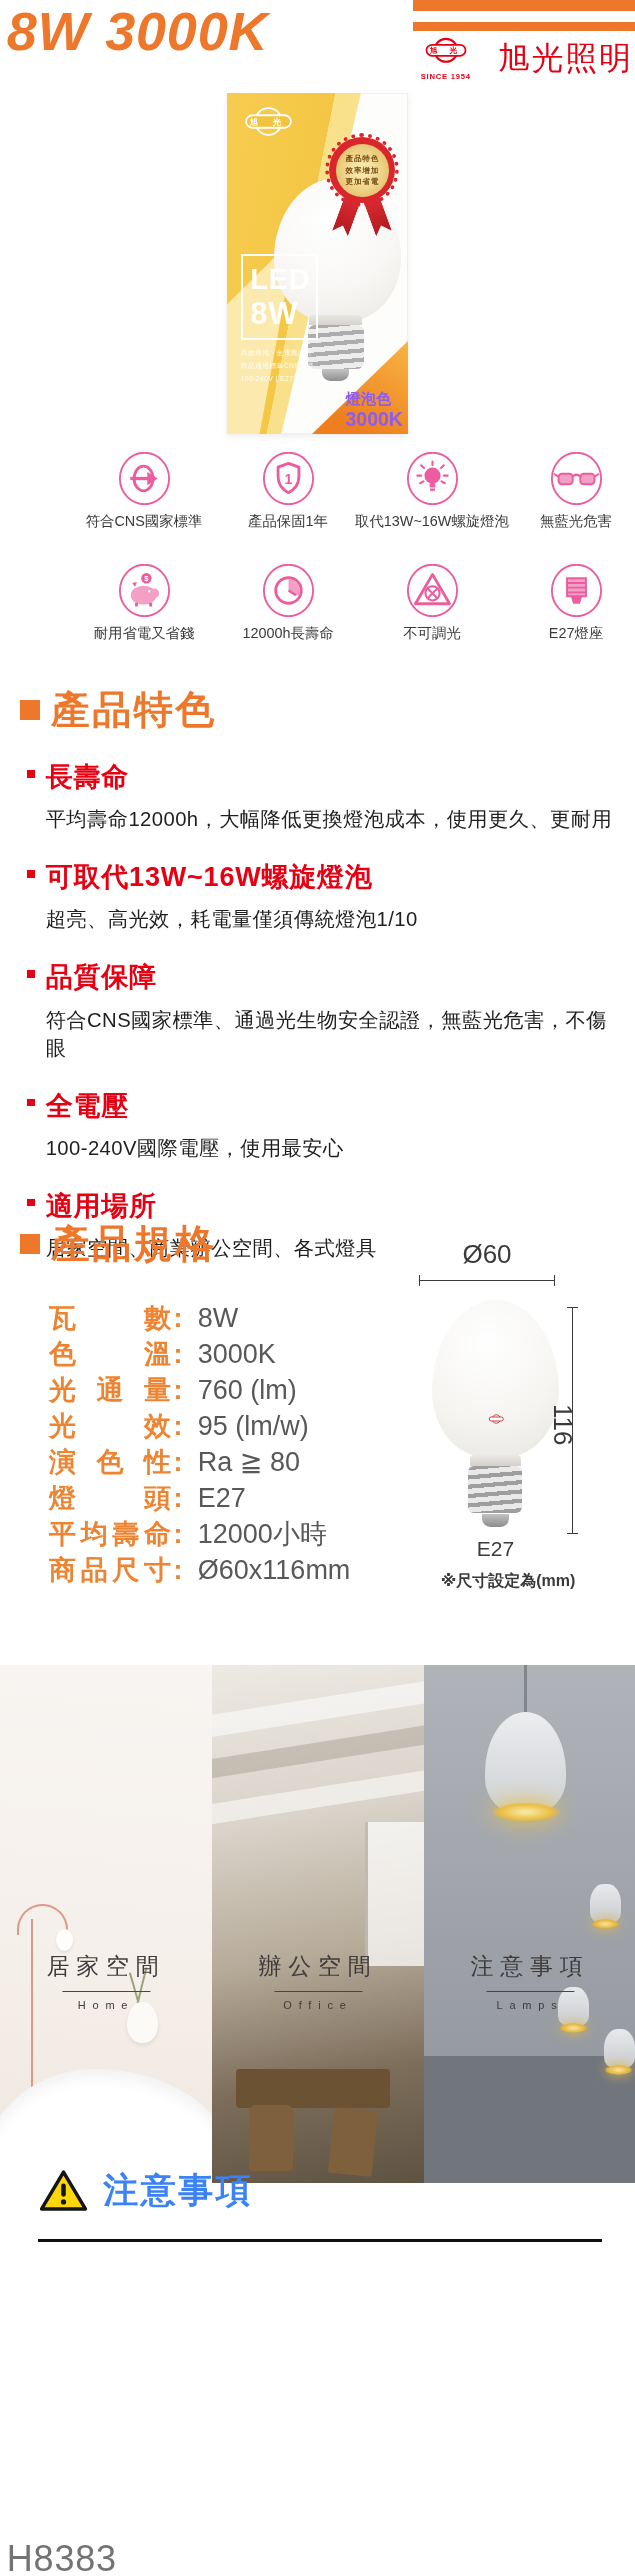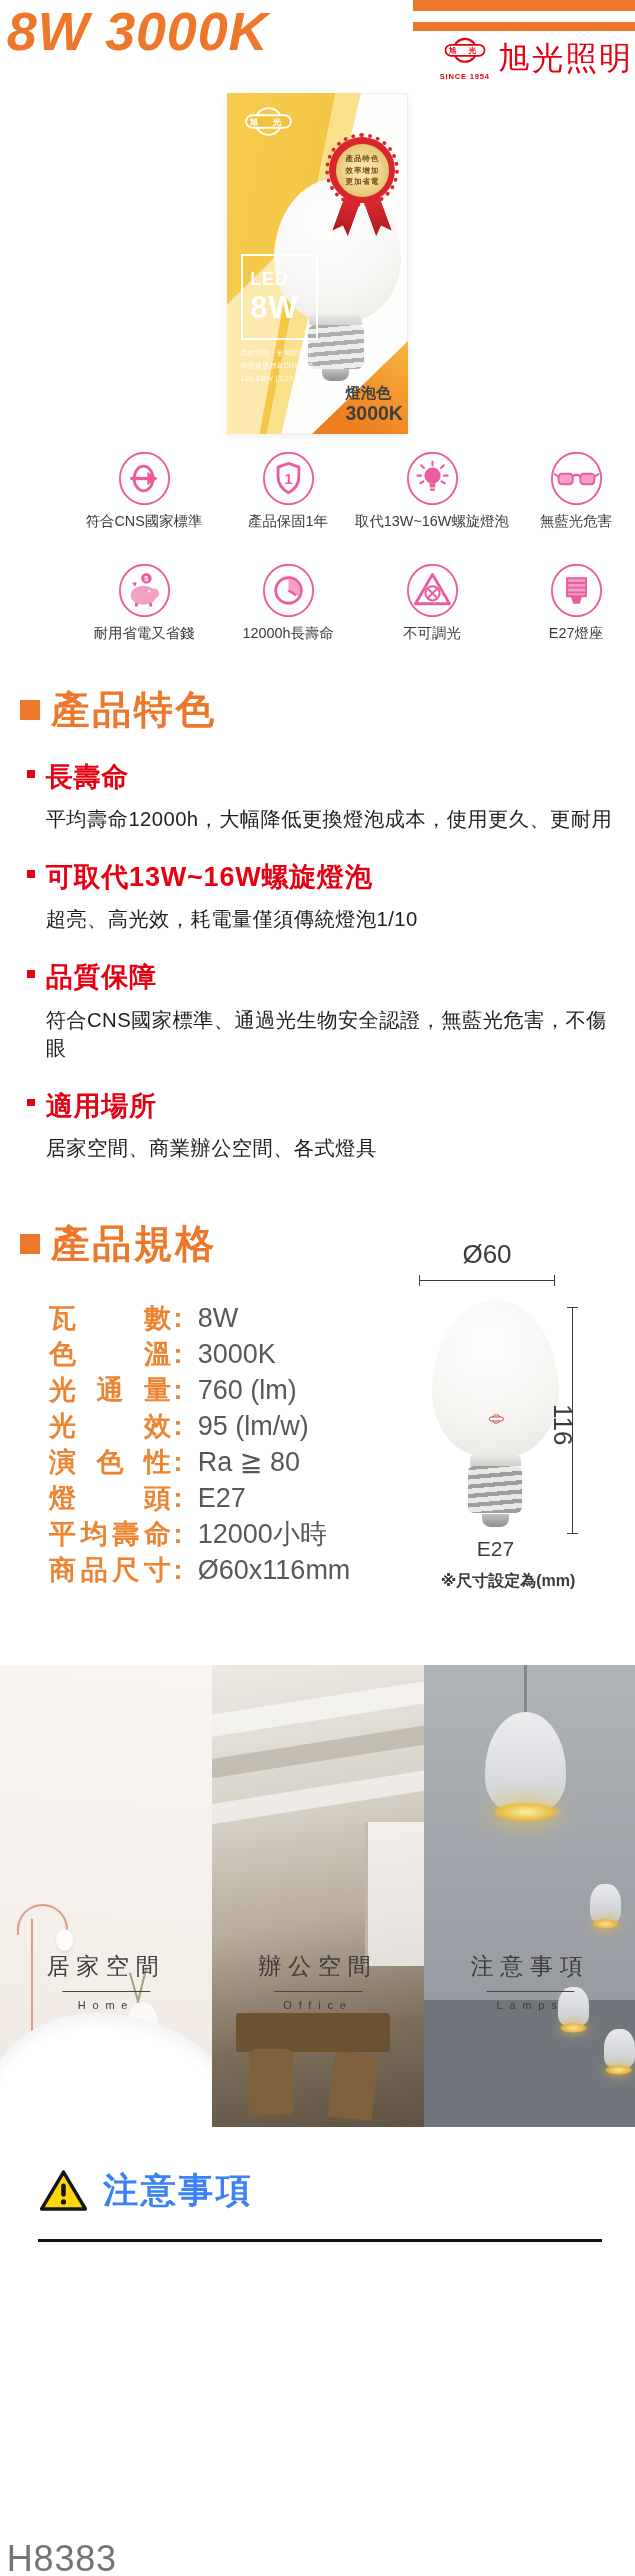--- a/index.html
+++ b/index.html
@@ -9,21 +9,21 @@
   
   .hero-title{position:absolute;left:6.8px;top:0px;font-size:54px;font-weight:800;font-style:italic;
               color:#ED772B;letter-spacing:0.8px;white-space:nowrap;}
   .top-bar{position:absolute;left:413px;right:0;background:#ED772B;}
   .top-bar.b1{top:0;height:11px;}
   .top-bar.b2{top:22px;height:9.3px;}
   .brand{position:absolute;right:3.4px;top:34px;display:flex;align-items:flex-start;}
   .brand-logo-wrap{display:flex;flex-direction:column;align-items:center;color:#E60012;}
   .brand-logo-wrap svg{width:56px;height:36px;}
   .since{font-size:7.6px;font-weight:700;color:#E60012;letter-spacing:0.8px;margin-top:1.7px;}
-  .brand-name{font-size:32px;color:#E60012;letter-spacing:1.7px;margin-left:5px;margin-top:3.4px;font-weight:500;}
+  .brand-name{font-size:32px;color:#E60012;letter-spacing:1.7px;margin-left:24px;margin-top:3.4px;font-weight:500;}
 
   
   .package{position:absolute;left:227px;top:93px;width:181px;height:341px;background:#FDFDFC;
            box-shadow:0 0 0 0.8px #EDEAE3 inset,0 2.5px 6.8px rgba(0,0,0,.08);overflow:hidden;}
   .pk-layer{position:absolute;inset:0;}
   .pk-y1{background:linear-gradient(100deg,#F6CC50 0%,#F2BF36 100%);
          clip-path:polygon(0 0,60% 0,22% 100%,0 100%);}
   .pk-y2{background:#F9E08B;clip-path:polygon(60% 0,74% 0,30% 100%,22% 100%);}
   .pk-y3{background:#FCEFC0;clip-path:polygon(0 62%,38% 42%,18% 100%,0 100%);opacity:.85;}
   .pk-logo{position:absolute;left:12px;top:10.2px;width:59px;color:#FFFFFF;z-index:4;}
@@ -41,28 +41,28 @@
   .medal .ring::before{content:"";position:absolute;inset:-4.2px;border:4.2px dotted #D8262C;border-radius:50%;}
   .medal .gold{position:absolute;left:6.8px;top:6.8px;width:53px;height:53px;border-radius:50%;
        background:radial-gradient(#F7E6A8 20%,#DFB65A 95%);display:flex;flex-direction:column;
        align-items:center;justify-content:center;}
   .medal .gold span{font-size:7.6px;font-weight:700;color:#7A5016;line-height:1.5;letter-spacing:0.8px;}
   .ribbon{position:absolute;top:54px;width:17px;height:44px;background:linear-gradient(#E03036,#B3181F);}
   .ribbon.l{left:10.2px;transform:rotate(20deg);clip-path:polygon(0 0,100% 0,100% 100%,50% 80%,0 100%);}
   .ribbon.r{left:39px;transform:rotate(-20deg);clip-path:polygon(0 0,100% 0,100% 100%,50% 80%,0 100%);}
   .pk-led{position:absolute;left:14.4px;top:161px;width:66px;height:82px;border:2.5px solid rgba(255,255,255,.95);
           z-index:6;color:#FFFFFF;display:flex;flex-direction:column;justify-content:center;padding-left:6.8px;}
-  .pk-led .l1{font-size:18px;font-weight:700;letter-spacing:0.8px;}
+  .pk-led .l1{font-size:29px;font-weight:700;letter-spacing:0.8px;}
   .pk-led .l2{font-size:31px;font-weight:700;letter-spacing:0.8px;}
   .pk-captions{position:absolute;left:13.6px;top:254px;z-index:6;display:flex;flex-direction:column;}
   .pk-captions span{font-size:6.8px;color:rgba(255,255,255,.92);line-height:1.9;letter-spacing:0.4px;white-space:nowrap;}
   .pk-tri{position:absolute;left:85px;top:247px;width:97px;height:94px;z-index:2;
           background:linear-gradient(210deg,#F8B544 0%,#EE7E1E 80%);
           clip-path:polygon(100% 0,100% 100%,0 100%);}
-  .pk-temp{position:absolute;right:5.1px;bottom:10px;z-index:6;color:#404040;text-align:left;line-height:1.15;}
+  .pk-temp{position:absolute;right:5.1px;bottom:4px;z-index:6;color:#8b5cf6;text-align:left;line-height:1.15;}
   .pk-temp .t1{font-size:15.3px;font-weight:700;display:block;}
   .pk-temp .t2{font-size:19.5px;font-weight:700;display:block;}
 
   
   .badge-row{position:absolute;left:72px;width:559px;display:grid;grid-template-columns:repeat(4,144px);}
   .badge-row.r1{top:452px;}
   .badge-row.r2{top:564px;}
   .badge-cell{display:flex;flex-direction:column;align-items:center;}
   .badge-icon svg{width:53px;height:53px;display:block;}
   .badge-label{font-size:14.4px;color:#3A3A3A;margin-top:6.8px;white-space:nowrap;}
@@ -105,21 +105,21 @@
        background:repeating-linear-gradient(175deg,#9E9E9E 0 4.2px,#E9E9E9 4.2px 9.3px);}
   .dg-tip{position:absolute;left:84px;top:275px;width:27px;height:12.7px;background:linear-gradient(#C2C2C2,#8C8C8C);border-radius:0 0 8.5px 8.5px;}
   .dim-right{position:absolute;left:174px;top:68px;height:227px;border-left:1.7px solid #3A3A3A;}
   .dim-right::before,.dim-right::after{content:"";position:absolute;left:-6px;width:11px;border-top:1.7px solid #3A3A3A;}
   .dim-right::before{top:0;} .dim-right::after{bottom:0;}
   .dg-height{position:absolute;left:180px;top:165px;font-size:26px;color:#3A3A3A;transform:rotate(90deg);transform-origin:left top;}
   .dg-base{position:absolute;left:34px;top:298px;width:127px;text-align:center;font-size:21px;color:#3A3A3A;}
   .dg-note{position:absolute;left:17px;top:332px;width:186px;text-align:center;font-size:16px;font-weight:700;color:#3A3A3A;white-space:nowrap;}
 
   
-  .scenes{position:absolute;left:0;top:1665px;width:636px;height:462px;display:grid;grid-template-columns:212px 212px 212px;}
+  .scenes{position:absolute;left:0;top:1665px;width:636px;height:518px;display:grid;grid-template-columns:212px 212px 212px;}
   .scene{position:relative;overflow:hidden;}
   .scene1{background:linear-gradient(185deg,#F8F5F2 0%,#F5EFEA 60%,#EFE7DF 100%);}
   .s1-pole{position:absolute;left:30.5px;top:254px;width:2.5px;height:208px;background:#DB9A82;}
   .s1-arc{position:absolute;left:17px;top:239px;width:47px;height:29px;border:2.5px solid #DB9A82;border-bottom:none;border-radius:25.4px 25.4px 0 0;}
   .s1-bulb{position:absolute;left:56px;top:264px;width:17px;height:22px;background:#FDFDFC;border-radius:50%;box-shadow:0 1.7px 3.4px rgba(0,0,0,.08);}
   .s1-vase{position:absolute;left:127px;top:337px;width:30.5px;height:41px;background:#FBFAF7;border-radius:46% 46% 48% 48%/56% 56% 44% 44%;box-shadow:0 2.5px 4.2px rgba(0,0,0,.08);}
   .s1-sprig1,.s1-sprig2{position:absolute;width:1.7px;height:37px;background:#9AA37B;}
   .s1-sprig1{left:141px;top:302px;transform:rotate(14deg);}
   .s1-sprig2{left:134px;top:307px;transform:rotate(-16deg);}
   .s1-bed{position:absolute;left:-21px;right:-21px;bottom:-34px;height:148px;background:#FFFFFF;
@@ -342,20 +342,24 @@
     </div>
     <div class="feature-item">
       <div class="feature-heading">可取代13W~16W螺旋燈泡</div>
       <div class="feature-desc">超亮、高光效，耗電量僅須傳統燈泡1/10</div>
     </div>
     <div class="feature-item">
       <div class="feature-heading">品質保障</div>
       <div class="feature-desc">符合CNS國家標準、通過光生物安全認證，無藍光危害，不傷眼</div>
     </div>
     <div class="feature-item">
+      <div class="feature-heading">全電壓</div>
+      <div class="feature-desc">100-240V國際電壓，使用最安心</div>
+    </div>
+    <div class="feature-item">
       <div class="feature-heading">適用場所</div>
       <div class="feature-desc">居家空間、商業辦公空間、各式燈具</div>
     </div>
   </div>
 
   <div class="sec-title specs">產品規格</div>
   <div class="spec-table">
     <div class="spec-row">
       <span class="spec-label">瓦數</span>
         <span class="spec-colon">:</span>

